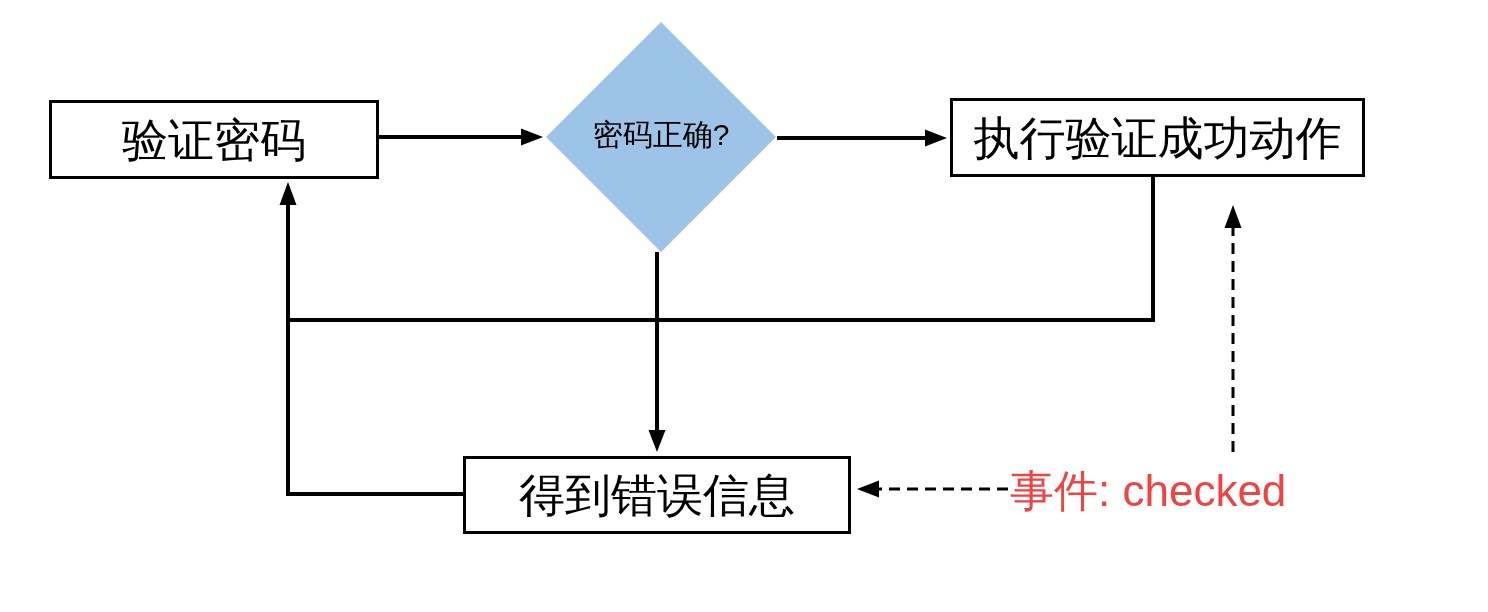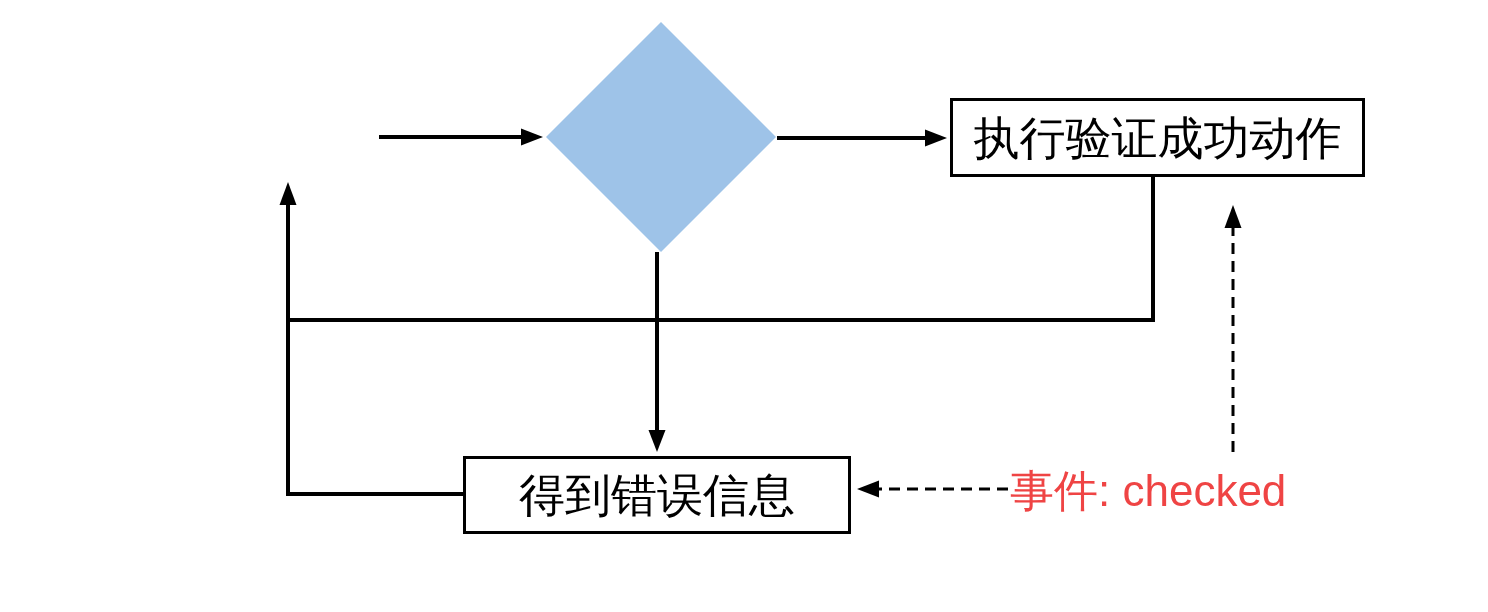--- a/index.html
+++ b/index.html
@@ -85,25 +85,29 @@
     <path d="M463 494 H288 V204" fill="none" stroke="#000000" stroke-width="4"></path>
     <polygon fill="#000000" points="288,182 279.5,205 296.5,205"></polygon>
 
     <line x1="1008" y1="489" x2="879" y2="489" stroke="#000000" stroke-width="3" stroke-dasharray="11 7"></line>
     <polygon fill="#000000" points="857,489 879,480.5 879,497.5"></polygon>
 
     <line x1="1233" y1="452" x2="1233" y2="227" stroke="#000000" stroke-width="3" stroke-dasharray="11 7"></line>
     <polygon fill="#000000" points="1233,205 1224.5,228 1241.5,228"></polygon>
   </svg>
 
+  <div class="node node-verify">
+    <span>验证密码</span>
+  </div>
 
   <div class="node node-error">
     <span>得到错误信息</span>
   </div>
 
   <div class="node node-success">
     <span>执行验证成功动作</span>
   </div>
 
+  <div class="decision-label">密码正确?</div>
 
   <div class="event-label">事件: checked</div>
 
 </div>
 
 </body></html>

